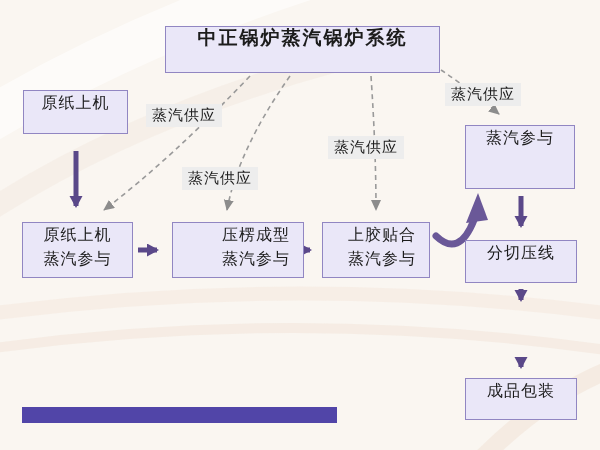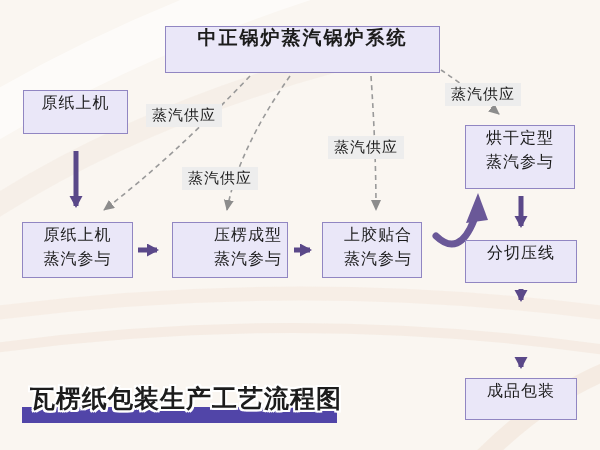--- a/index.html
+++ b/index.html
@@ -92,47 +92,45 @@
 
   <div class="box" style="left:23px;top:90px;width:105px;height:44px;">
     <span>原纸上机</span>
   </div>
 
   <div class="box" style="left:22px;top:222px;width:111px;height:56px;">
     <span>原纸上机</span>
     <span>蒸汽参与</span>
   </div>
 
-  <div class="box" style="left:172px;top:222px;width:116px;height:56px;padding-left:36px;">
+  <div class="box" style="left:172px;top:222px;width:132px;height:56px;padding-left:36px;">
     <span>压楞成型</span>
     <span>蒸汽参与</span>
   </div>
 
-  <div class="box" style="left:322px;top:222px;width:100px;height:56px;padding-left:12px;">
+  <div class="box" style="left:322px;top:222px;width:108px;height:56px;padding-left:12px;">
     <span>上胶贴合</span>
     <span>蒸汽参与</span>
   </div>
 
   <div class="box" style="left:465px;top:125px;width:110px;height:64px;">
-    <span>烘干定型</span>
     <span>蒸汽参与</span>
   </div>
 
   <div class="box" style="left:465px;top:240px;width:112px;height:43px;">
     <span>分切压线</span>
   </div>
 
 
   <div class="box" style="left:465px;top:378px;width:112px;height:42px;">
     <span>成品包装</span>
   </div>
 
   <div class="steam-label" style="left:146px;top:104px;">蒸汽供应</div>
   <div class="steam-label" style="left:182px;top:167px;">蒸汽供应</div>
   <div class="steam-label" style="left:328px;top:136px;">蒸汽供应</div>
   <div class="steam-label" style="left:445px;top:83px;">蒸汽供应</div>
 
   <div class="title-wrap">
     <div class="title-bar"></div>
-    <div class="title-text">瓦楞纸包装生产工艺流程图</div>
   </div>
 
 </div>
 
 </body></html>

